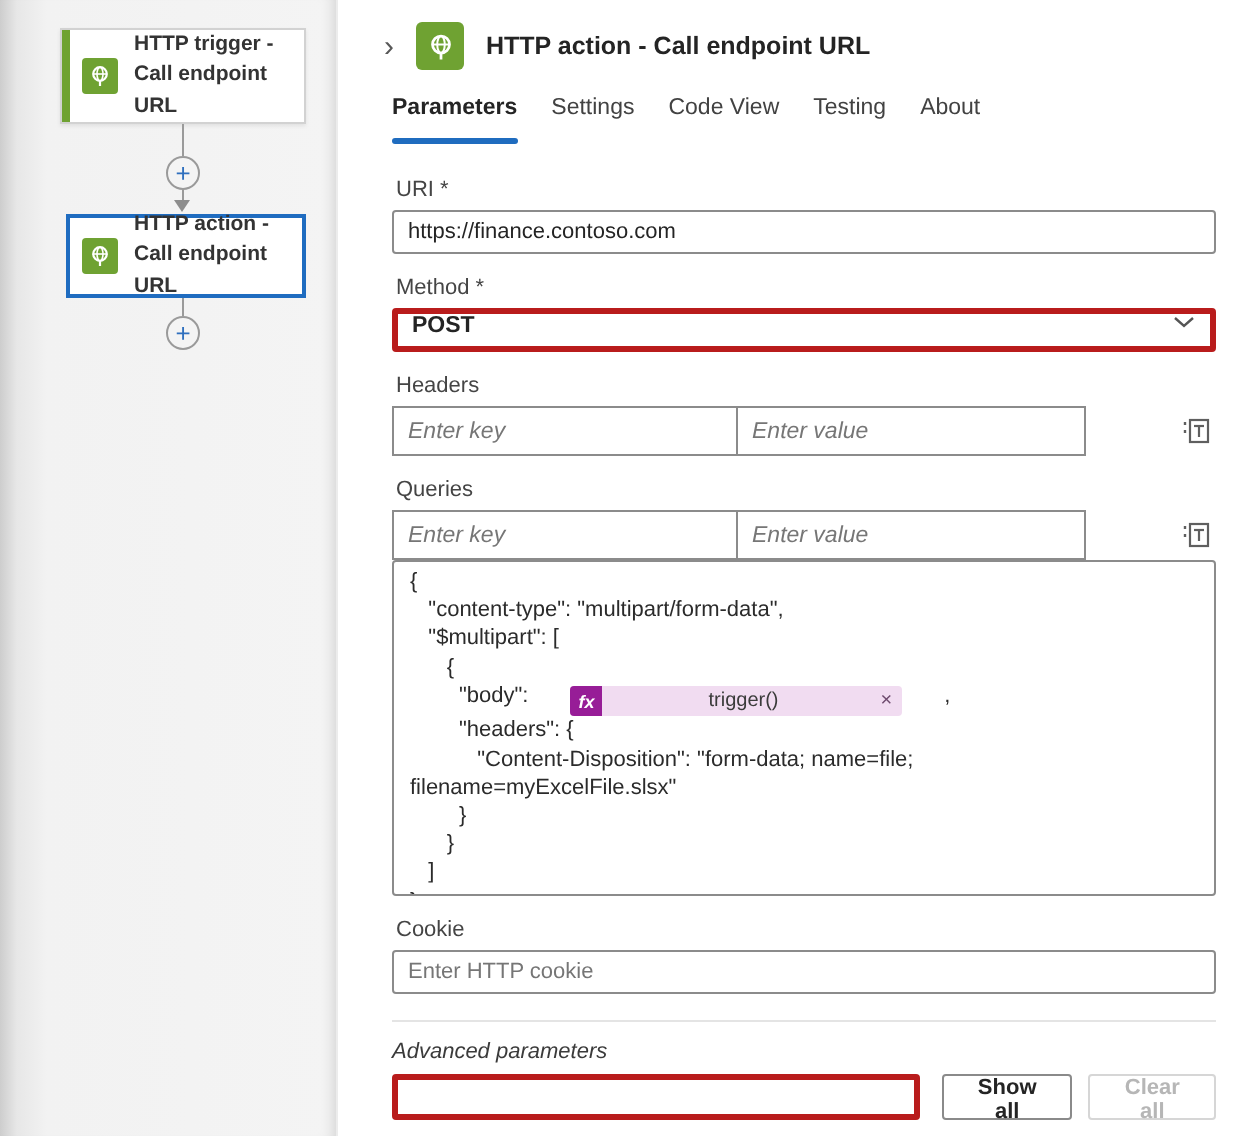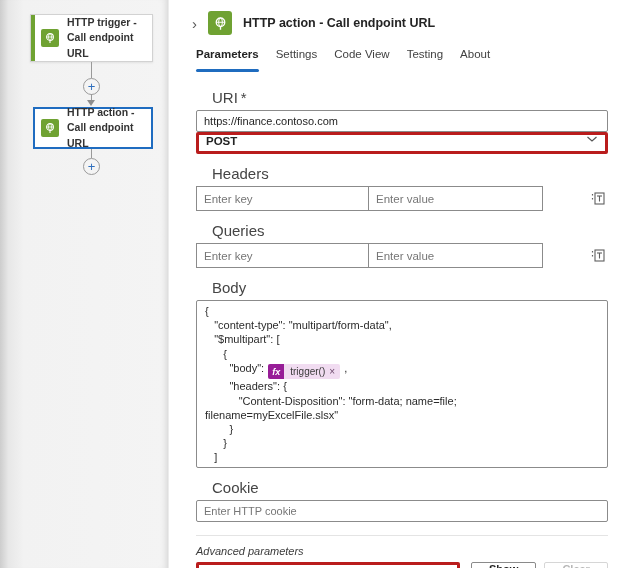--- a/index.html
+++ b/index.html
@@ -39,45 +39,45 @@
   .header-icon { width:24px; height:24px; background:#6fa232; border-radius:3px; margin:0 11px 0 7px;
     display:flex; align-items:center; justify-content:center; }
   .panel-title { font-size:12.5px; font-weight:700; color:#242424; }
 
   .tabs { display:flex; gap:17px; margin-top:7px; height:24px; }
   .tab { position:relative; font-size:11.5px; color:#424242; cursor:pointer; padding-bottom:7px; }
   .tab.active { font-weight:700; color:#242424; }
   .tab.active::after { content:""; position:absolute; left:0; right:0; bottom:0; height:3px;
     border-radius:2px; background:#1f6cbf; }
 
-  .field-label { font-size:15px; color:#454545; margin:11px 16px 4px; }
+  .field-label { font-size:11px; color:#454545; margin:11px 2px 4px; }
   .field-label.first { margin-top:17px; }
   .req { margin-left:3px; }
   .text-input { width:100%; height:22px; border:1px solid #8b8b8b; border-radius:2px; background:#fff;
     font-family:inherit; font-size:11px; color:#242424; padding:0 7px; outline:none; }
   .text-input::placeholder { color:#767676; opacity:1; }
 
   .select-box { width:100%; height:22px; border:3px solid #b91c1c; border-radius:2px; display:flex;
     align-items:flex-start; padding:0 7px; font-size:11.5px; color:#242424; cursor:pointer; background:#fff;font-weight:bold; }
   .select-box .chev { margin-left:auto; display:flex; align-items:center; }
 
   .kv-wrap { display:flex; align-items:center; }
   .kv-row { display:flex; width:347px; height:25px; border:1px solid #8b8b8b; background:#fff; }
   .kv-key { flex:0 0 172px; border-right:1px solid #8b8b8b; }
   .kv-val { flex:1; }
   .kv-row input { width:100%; height:100%; border:none; outline:none; font-family:inherit;
-    font-size:11.5px; padding:0 7px; color:#242424; background:transparent; }
+    font-size:11.5px; padding:0 7px; color:#242424; background:transparent;font-style:italic; }
   .kv-row input::placeholder { color:#767676; opacity:1; }
   .kv-mode-btn { margin-left:auto; background:none; border:none; cursor:pointer; padding:2px; }
 
   .body-box { width:100%; height:168px; border:1px solid #8b8b8b; border-radius:2px; background:#fff;
     padding:3px 8px; font-size:11px; line-height:14.2px; color:#2b2b2b; overflow:hidden; cursor:text; }
   .body-box span.codepart { white-space:pre-wrap; }
   .token-pill { display:inline-flex; align-items:center; height:15px; background:#f1dcf1;
-    border-radius:2px; vertical-align:-3px; margin:0 1px; }
+    border-radius:2px; vertical-align:-3px; margin:0 18px;gap:47px; }
   .fx-badge { background:#971d97; color:#fff; font-style:italic; font-weight:700; font-size:9px;
     height:15px; display:inline-flex; align-items:center; padding:0 4px; border-radius:2px 0 0 2px; }
   .token-label { font-size:10px; color:#3b3b3b; padding:0 3px 0 6px; }
   .token-dismiss { font-size:10px; color:#6d4a6d; padding:0 5px 0 1px; cursor:pointer; }
 
   .divider { border:none; border-top:1px solid #e4e4e4; margin-top:13px; }
   .adv-label { font-size:11px; color:#3b3b3b; margin:9px 0 5px;font-style:italic; }
   .adv-row { display:flex; align-items:center; }
   .adv-select { width:283px; height:23px; }
   .btn { font-family:inherit; font-size:11px; height:23px; padding:0 11px; border-radius:2px;
@@ -153,20 +153,23 @@
       <div class="tab">About</div>
     </div>
 
     
     <div class="field-label first">
       <span>URI</span><span class="req">*</span>
     </div>
     <input class="text-input" type="text" value="https://finance.contoso.com" style="">
 
     
+    <div class="field-label">
+      <span>Method</span><span class="req">*</span>
+    </div>
     <div class="select-box">
       <span>POST</span>
       <span class="chev">
         <svg width="12" height="8" viewBox="0 0 12 8">
             <path d="M1.5 2 L6 6 L10.5 2" fill="none" stroke="#555" stroke-width="1.2"></path>
           </svg>
       </span>
     </div>
 
     
@@ -199,21 +202,20 @@
             <line x1="1.5" y1="3" x2="1.5" y2="5" stroke="#5f5f5f" stroke-width="1.2" stroke-dasharray="1.5 1.5"></line>
             <line x1="1.5" y1="7" x2="1.5" y2="9" stroke="#5f5f5f" stroke-width="1.2" stroke-dasharray="1.5 1.5"></line>
             <rect x="4" y="2" width="9" height="11" fill="none" stroke="#5f5f5f" stroke-width="1.1"></rect>
             <line x1="6" y1="5" x2="11" y2="5" stroke="#5f5f5f" stroke-width="1.1"></line>
             <line x1="8.5" y1="5" x2="8.5" y2="10.5" stroke="#5f5f5f" stroke-width="1.1"></line>
           </svg>
       </button>
     </div>
 
     
-    <div class="field-label">Body</div>
     <div class="body-box">
       <span class="codepart">{
    "content-type": "multipart/form-data",
    "$multipart": [
       {
         "body": </span><span class="token-pill">
           <span class="fx-badge">fx</span>
           <span class="token-label">trigger()</span>
           <span class="token-dismiss">×</span>
         </span><span class="codepart"> ,

